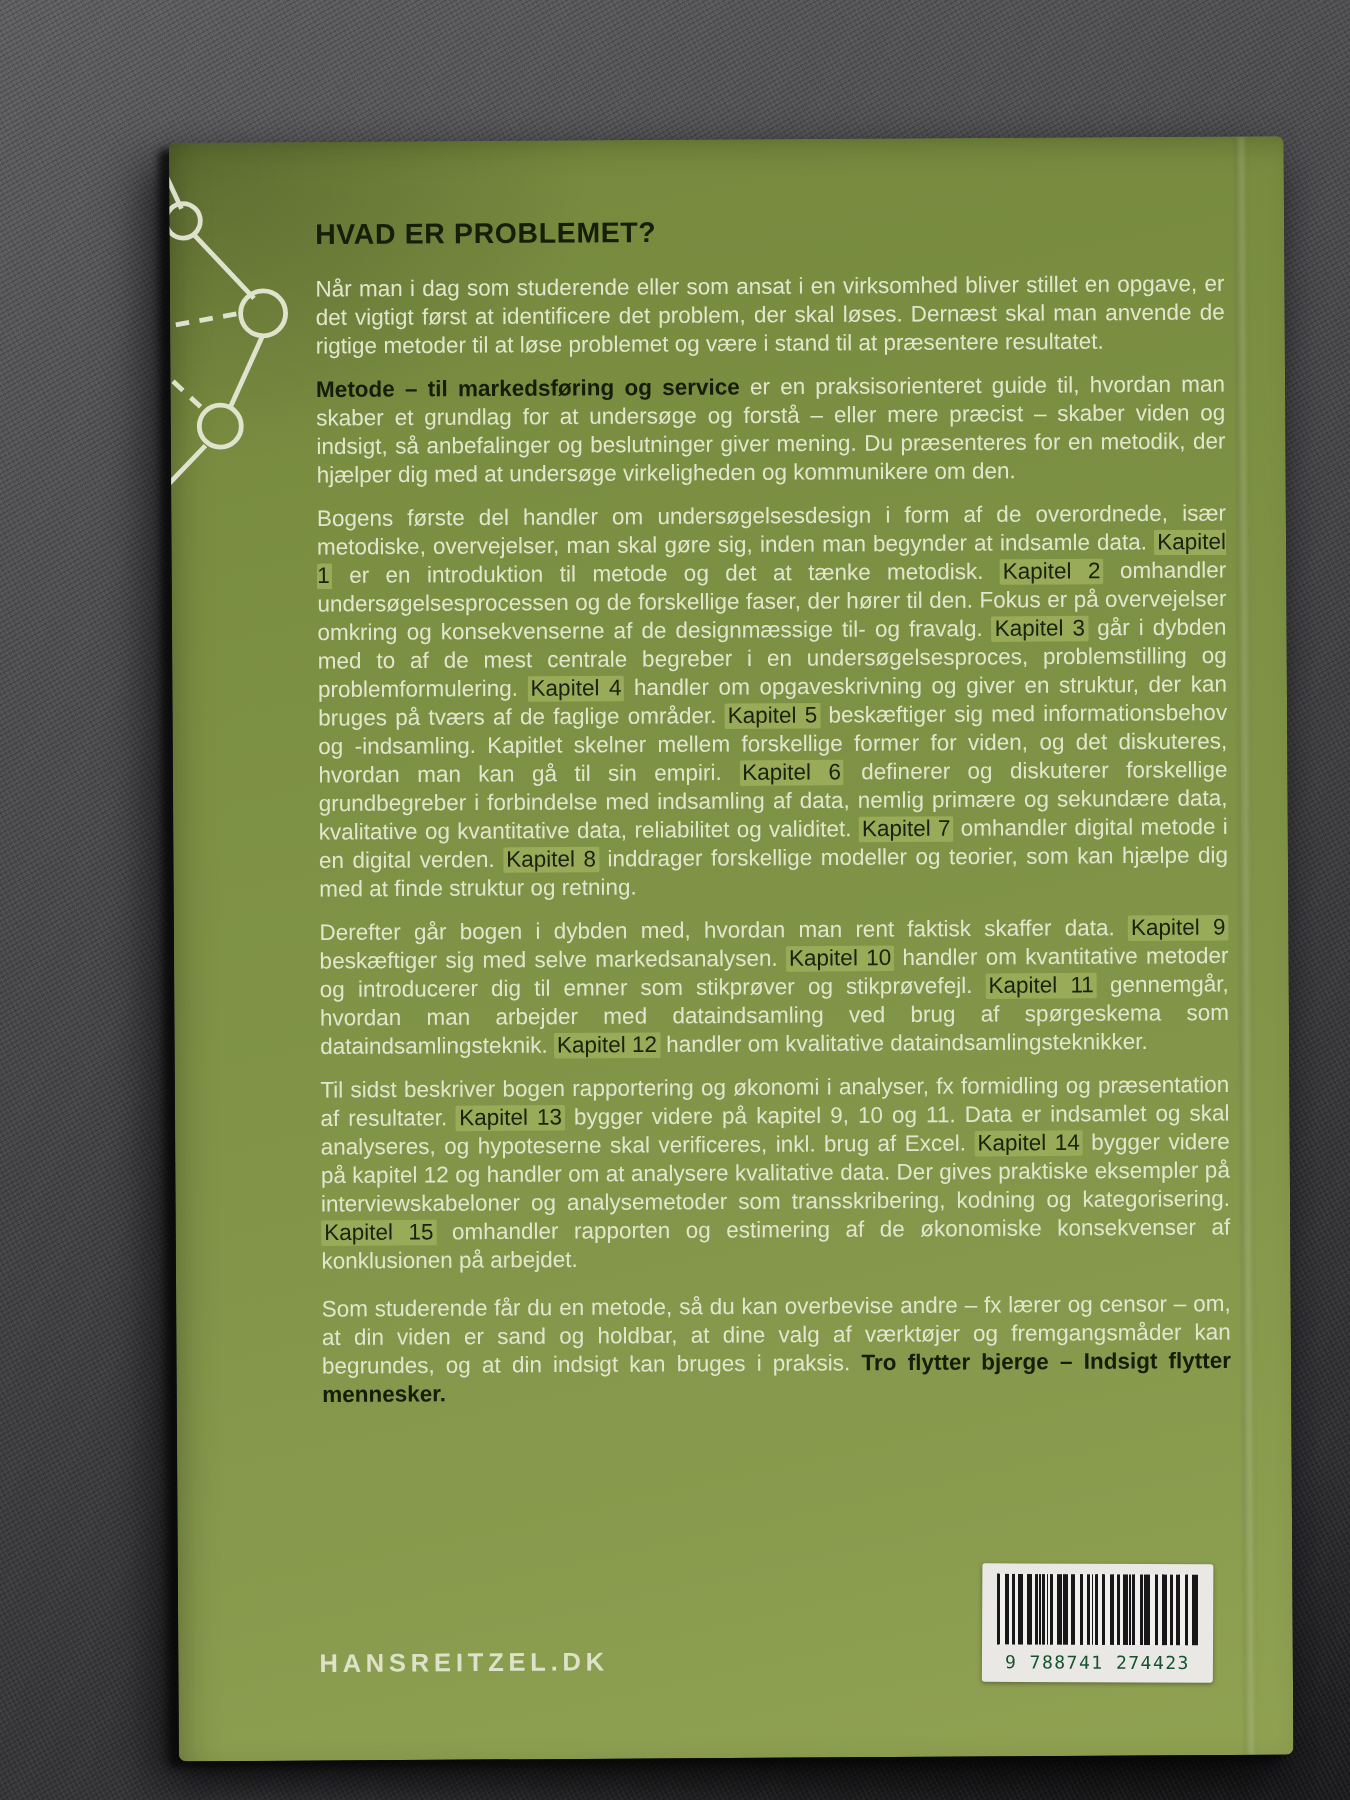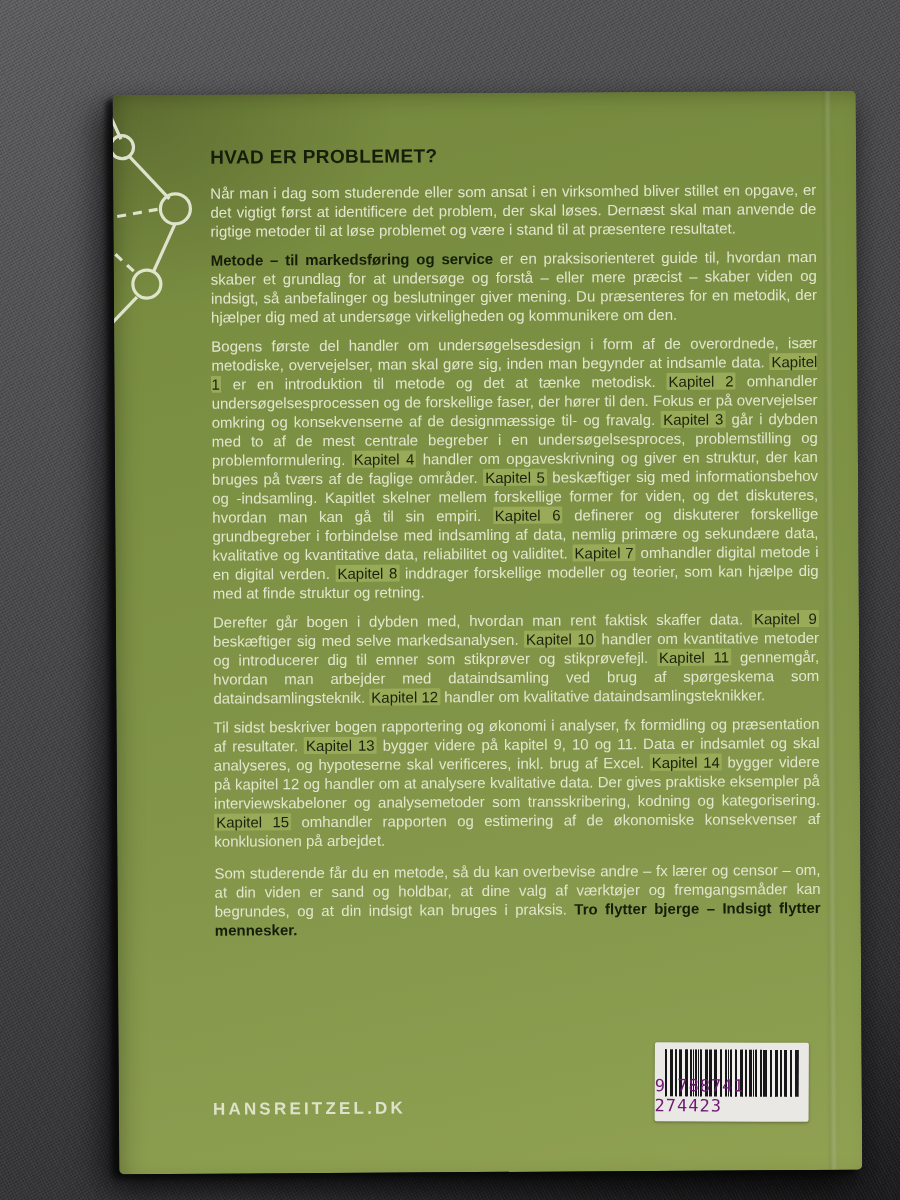--- a/index.html
+++ b/index.html
@@ -59,22 +59,22 @@
   .barcode-bars{
     position:absolute; left:10px; top:7px; width:134px; height:47px;
     background-color:#f2f0ec;
     background-image:
       repeating-linear-gradient(90deg, #17171a 0 2px, rgba(0,0,0,0) 2px 5px),
       repeating-linear-gradient(90deg, #17171a 0 1px, rgba(0,0,0,0) 1px 7px),
       repeating-linear-gradient(90deg, #17171a 0 1px, rgba(0,0,0,0) 1px 11px);
   }
   .barcode-number{
     position:absolute; left:0; bottom:6px; width:100%;
-    color:#701a75;
-    font-family:"DejaVu Sans Mono",monospace; font-size:17px; letter-spacing:1px;
+    text-align:center; color:#14532d;
+    font-family:"DejaVu Sans Mono",monospace; font-size:12px; letter-spacing:1px;
   }
 </style>
 </head>
 <body>
 
 <div class="book">
 
   <svg class="graph-icon" width="120" height="240" viewBox="0 0 120 240" fill="none" stroke="#e9ecd9" stroke-width="3.2">
     <line x1="20" y1="45" x2="60" y2="88"></line>
     <line x1="66" y1="112" x2="44" y2="160"></line>

